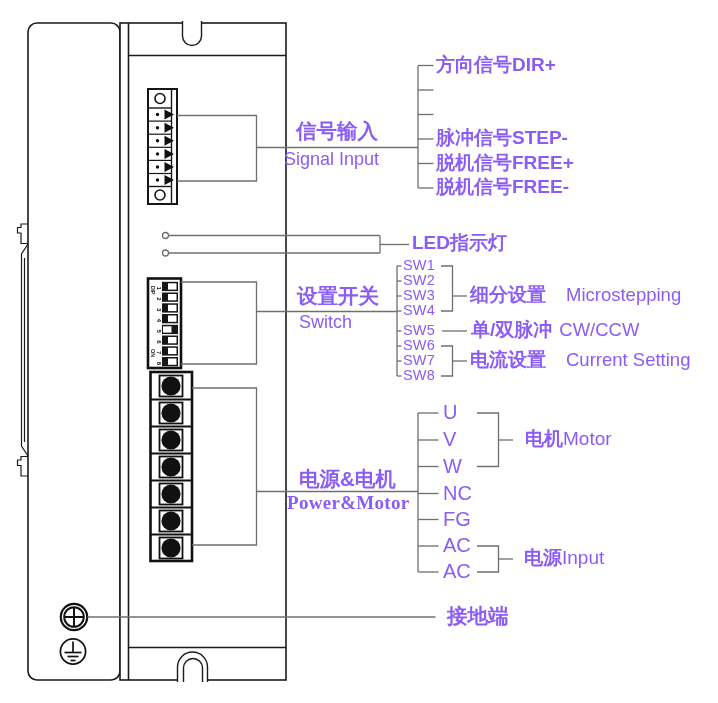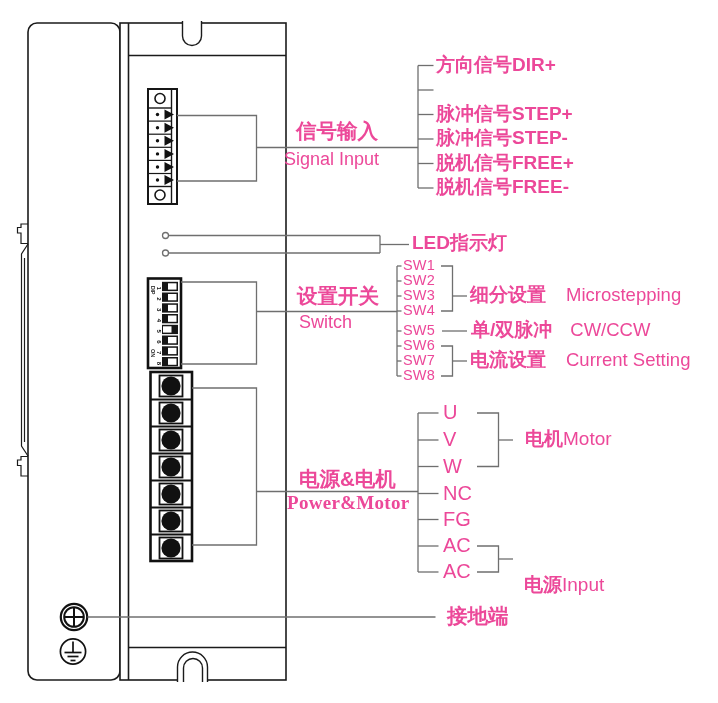--- a/index.html
+++ b/index.html
@@ -1,25 +1,25 @@
 <!DOCTYPE html>
 <html><head>
 <meta charset="utf-8">
 <style>
   html,body{margin:0;padding:0;background:#fff;}
   .stage{
     position:relative;width:718px;height:703px;background:#fff;
     font-family:"Liberation Sans", sans-serif;color:#111;overflow:hidden;
   }
   .stage svg{position:absolute;left:0;top:0;}
-  .lbl{position:absolute;white-space:nowrap;transform:translateY(-54%);line-height:1.05;color:#ec4899;}
+  .lbl{position:absolute;white-space:nowrap;transform:translateY(-54%);line-height:1.05;color:#8b5cf6;}
   .zh{font-weight:700;}
   .en{font-weight:400;}
   .gap{margin-left:20px;}
-  .gap2{margin-left:18px;}
+  .gap2{margin-left:7px;}
   .f14{font-size:14.5px;font-weight:500;letter-spacing:.2px;}
   .f19{font-size:19px;}
   .f19b{font-size:19px;font-weight:700;}
   .f195{font-size:18px;}
   .f20{font-size:20px;font-weight:500;}
   .f205b{font-size:20.5px;font-weight:700;}
   .serif{font-family:"Liberation Serif", serif;font-weight:700;font-size:19px;letter-spacing:.3px;}
 </style>
 </head>
 <body>
@@ -209,21 +209,20 @@
     <line x1="73" y1="641.5" x2="73" y2="652.5"></line>
     <line x1="64.5" y1="652.5" x2="81.5" y2="652.5"></line>
     <line x1="67.5" y1="656.5" x2="78.5" y2="656.5"></line>
     <line x1="70.5" y1="660.5" x2="75.5" y2="660.5"></line>
   </g>
 </svg>
 
   <span class="lbl f205b" style="left:296px;top:132px">信号输入</span>
   <span class="lbl f195" style="left:284px;top:160px">Signal Input</span>
   <span class="lbl f19b" style="left:436px;top:65.5px">方向信号DIR+</span>
-  <span class="lbl f19b" style="left:436px;top:114.5px">脉冲信号STEP+</span>
   <span class="lbl f19b" style="left:436px;top:139px">脉冲信号STEP-</span>
   <span class="lbl f19b" style="left:436px;top:163.5px">脱机信号FREE+</span>
   <span class="lbl f19b" style="left:436px;top:188px">脱机信号FREE-</span>
 
   <span class="lbl f19b" style="left:412px;top:243.5px">LED指示灯</span>
 
   <span class="lbl f205b" style="left:297px;top:297px">设置开关</span>
   <span class="lbl f195" style="left:299px;top:323px">Switch</span>
   <span class="lbl f14" style="left:403px;top:266px">SW1</span>
   <span class="lbl f14" style="left:403px;top:281px">SW2</span>
@@ -240,17 +239,17 @@
   <span class="lbl" style="left:470px;top:361px"><span class="zh f19">电流设置</span><span class="en gap" style="font-size:18.5px">Current Setting</span></span>
   <span class="lbl serif" style="left:287px;top:504px">Power&amp;Motor</span>
   <span class="lbl f20" style="left:443px;top:413px">U</span>
   <span class="lbl f20" style="left:443px;top:440px">V</span>
   <span class="lbl f20" style="left:443px;top:466.5px">W</span>
   <span class="lbl f20" style="left:443px;top:493.5px">NC</span>
   <span class="lbl f20" style="left:443px;top:519.5px">FG</span>
   <span class="lbl f20" style="left:443px;top:546px">AC</span>
   <span class="lbl f20" style="left:443px;top:572px">AC</span>
   <span class="lbl" style="left:525px;top:440px"><span class="zh f19">电机</span><span class="en f19">Motor</span></span>
-  <span class="lbl" style="left:524px;top:586px"><span class="zh f19">电源</span><span class="en f19">Input</span></span>
+  <span class="lbl" style="left:524px;top:559px"><span class="zh f19">电源</span><span class="en f19">Input</span></span>
 
   <span class="lbl f205b" style="left:447px;top:617px">接地端</span>
 
 </div>
 
 </body></html>

